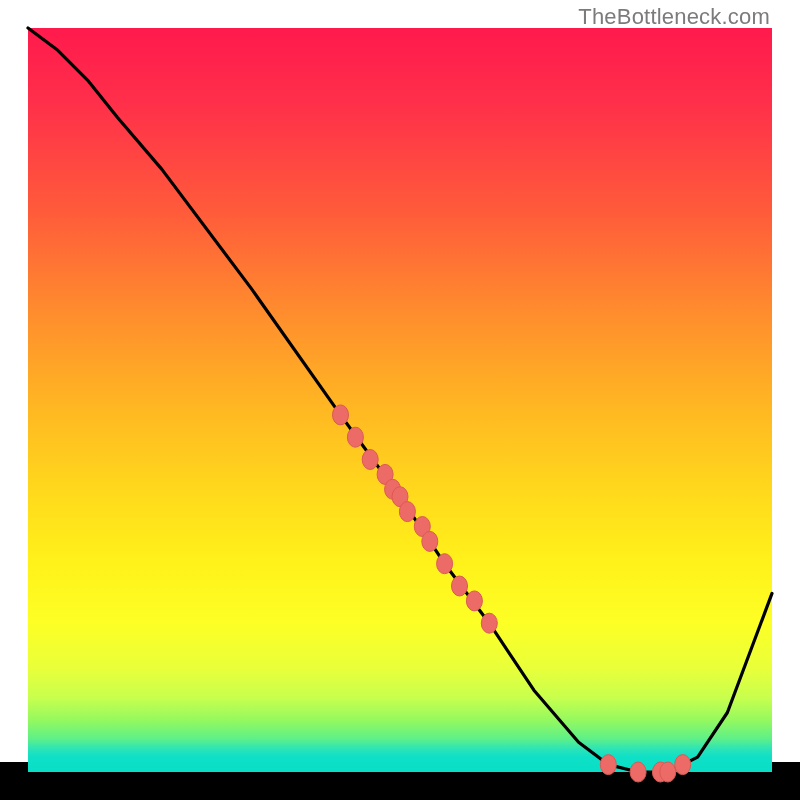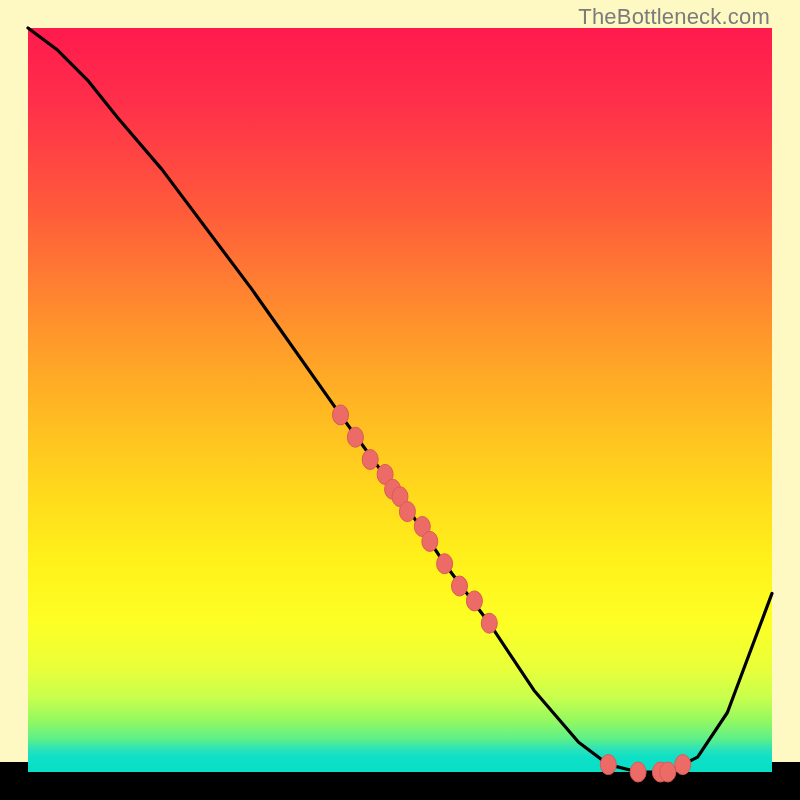--- a/index.html
+++ b/index.html
@@ -8,21 +8,21 @@
     width: 800px;
     height: 800px;
     background: #000;
     overflow: hidden;
     font-family: Arial, Helvetica, sans-serif;
   }
   .container {
     position: relative;
     width: 800px;
     height: 762px;
-    background: #fef9c3;
+    background: #ffffff;
   }
   .plot-area {
     position: absolute;
     left: 28px;
     top: 28px;
     width: 744px;
     height: 744px;
     
     background: linear-gradient(to bottom,
       #ff1a4d 0%,

